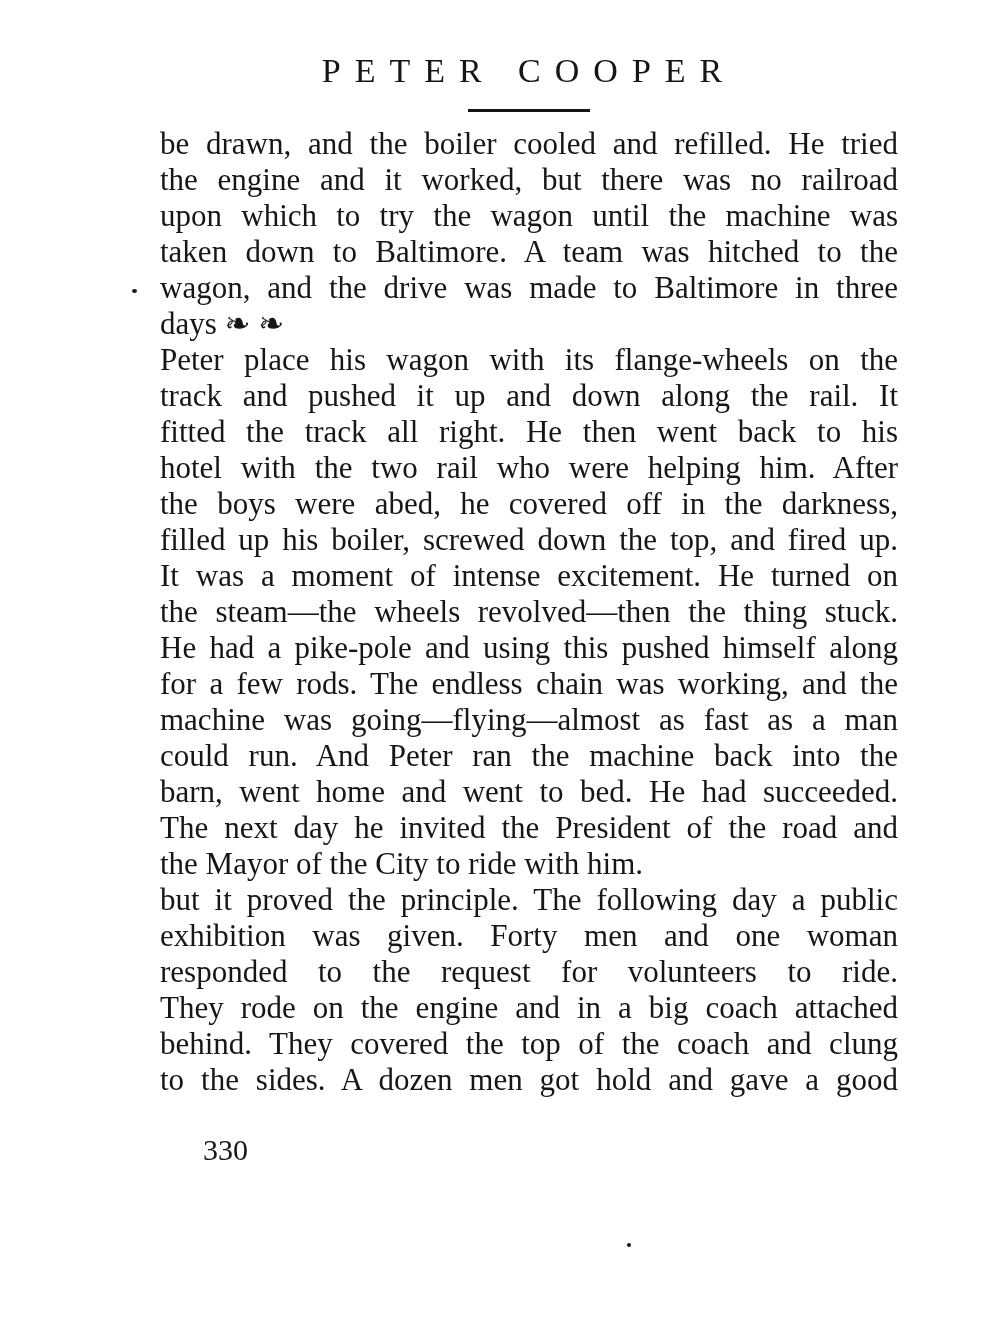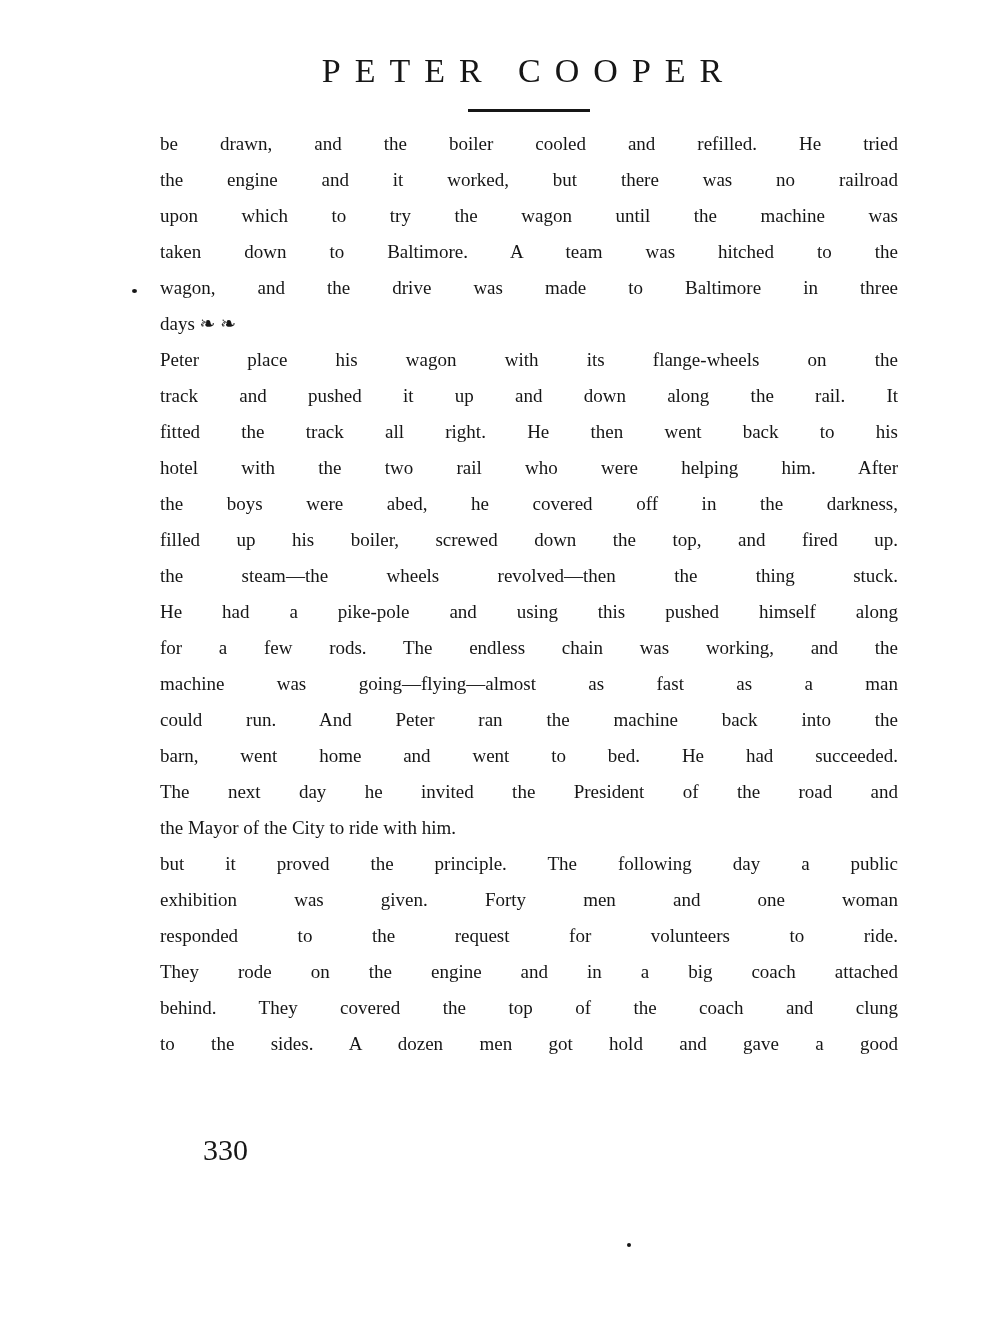--- a/index.html
+++ b/index.html
@@ -46,21 +46,21 @@
     transform: translateX(-50%);
     width: 122px;
     height: 3px;
     background: var(--ink);
   }
   .body-text {
     position: absolute;
     top: 126px;
     left: 0;
     width: 738px;
-    font-size: 19px;
+    font-size: 31px;
     line-height: 36px;
     color: var(--ink);
   }
   .line {
     text-align: justify;
     text-align-last: justify;
     white-space: normal;
     height: 36px;
     overflow: visible;
   }
@@ -96,20 +96,21 @@
         <div class="line">upon which to try the wagon until the machine was</div>
         <div class="line">taken down to Baltimore. A team was hitched to the</div>
         <div class="line">wagon, and the drive was made to Baltimore in three</div>
         <div class="line ragged">days ❧ ❧</div>
         <div class="line">Peter place his wagon with its flange-wheels on the</div>
         <div class="line">track and pushed it up and down along the rail. It</div>
         <div class="line">fitted the track all right. He then went back to his</div>
         <div class="line">hotel with the two rail who were helping him. After</div>
         <div class="line">the boys were abed, he covered off in the darkness,</div>
         <div class="line">filled up his boiler, screwed down the top, and fired up.</div>
+        <div class="line">It was a moment of intense excitement. He turned on</div>
         <div class="line">the steam—the wheels revolved—then the thing stuck.</div>
         <div class="line">He had a pike-pole and using this pushed himself along</div>
         <div class="line">for a few rods. The endless chain was working, and the</div>
         <div class="line">machine was going—flying—almost as fast as a man</div>
         <div class="line">could run. And Peter ran the machine back into the</div>
         <div class="line">barn, went home and went to bed. He had succeeded.</div>
         <div class="line">The next day he invited the President of the road and</div>
         <div class="line ragged">the Mayor of the City to ride with him.</div>
         <div class="line">but it proved the principle.  The following day a public</div>
         <div class="line">exhibition was given. Forty men and one woman</div>

